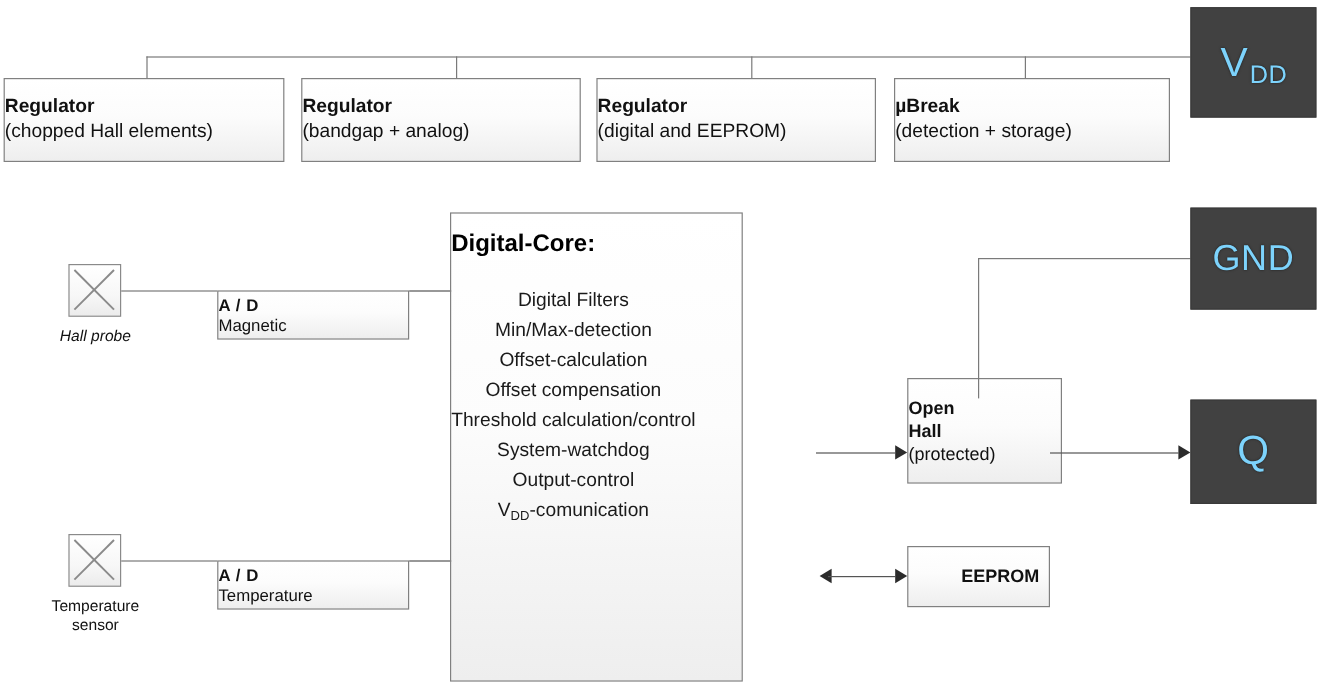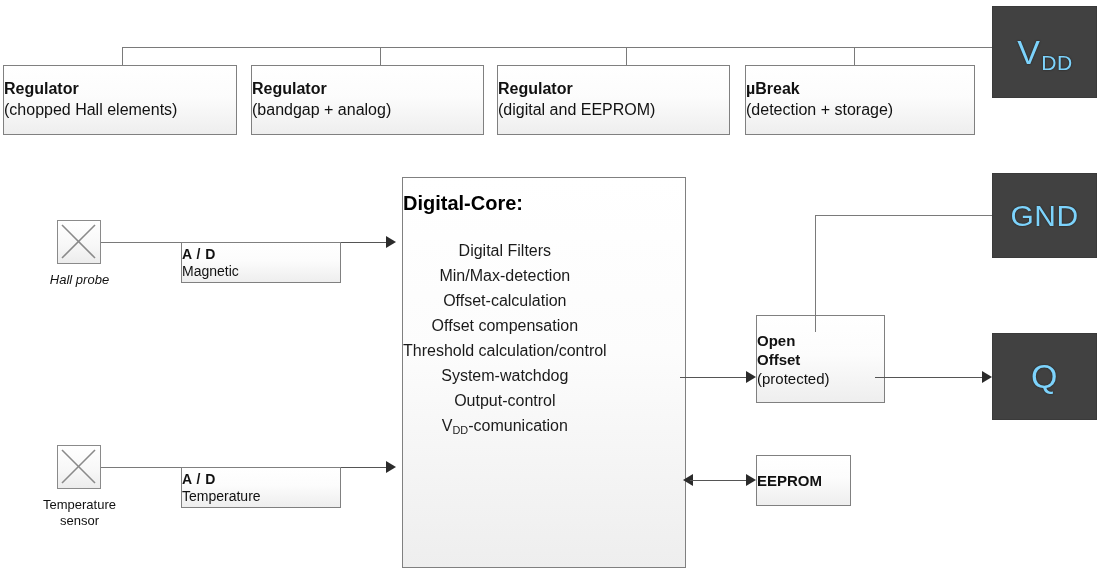--- a/index.html
+++ b/index.html
@@ -232,40 +232,40 @@
   <div class="wire-h" style="left:101px; top:467px; width:80px;"></div>
 
   <div class="block ad" style="left:181px; top:447px; width:160px;">
     <span class="b-title">A / D</span>
     <span class="b-sub">Temperature</span>
   </div>
 
   <div class="wire-h wire-dark" style="left:341px; top:467px; width:45px;"></div>
   <div class="arrow-r" style="left:386px; top:461px;"></div>
 
-  <div class="block" id="digital-core" style="left:402px; top:177px; width:284px; height:391px;">
+  <div class="block" id="digital-core" style="left:375px; top:177px; width:244px; height:391px;">
     <div class="core-title">Digital-Core:</div>
     <div class="core-list">
       <div class="core-item">Digital Filters</div>
       <div class="core-item">Min/Max-detection</div>
       <div class="core-item">Offset-calculation</div>
       <div class="core-item">Offset compensation</div>
       <div class="core-item">Threshold calculation/control</div>
       <div class="core-item">System-watchdog</div>
       <div class="core-item">Output-control</div>
       <div class="core-item"><span>V</span><sub>DD</sub><span>-comunication</span></div>
     </div>
   </div>
 
   <div class="wire-h wire-dark" style="left:680px; top:377px; width:66px;"></div>
   <div class="arrow-r" style="left:746px; top:371px;"></div>
 
   <div class="block" id="open-drain" style="left:756px; top:315px; width:129px; height:88px;">
     <span class="b-title">Open</span>
-    <span class="b-title">Offset</span>
+    <span class="b-title">Hall</span>
     <span class="b-sub">(protected)</span>
   </div>
 
   <div class="wire-h" style="left:815px; top:215px; width:177px;"></div>
   <div class="wire-v" style="left:815px; top:215px; height:117px;"></div>
 
   <div class="wire-h wire-dark" style="left:875px; top:377px; width:107px;"></div>
   <div class="arrow-r" style="left:982px; top:371px;"></div>
 
   <div class="pad" style="left:992px; top:173px; width:105px; height:85px; font-size:30px;">
@@ -273,17 +273,17 @@
   </div>
 
   <div class="pad" style="left:992px; top:333px; width:105px; height:87px;">
     <span>Q</span>
   </div>
 
   <div class="arrow-l" style="left:683px; top:474px;"></div>
   <div class="wire-h wire-dark" style="left:690px; top:480px; width:56px;"></div>
   <div class="arrow-r" style="left:746px; top:474px;"></div>
 
-  <div class="block" id="eeprom-block" style="left:756px; top:455px; width:95px; height:51px;">
+  <div class="block" id="eeprom-block" style="left:756px; top:455px; width:119px; height:51px;padding-left:44px;">
     <span class="b-title">EEPROM</span>
   </div>
 
 </div>
 
 </body></html>

